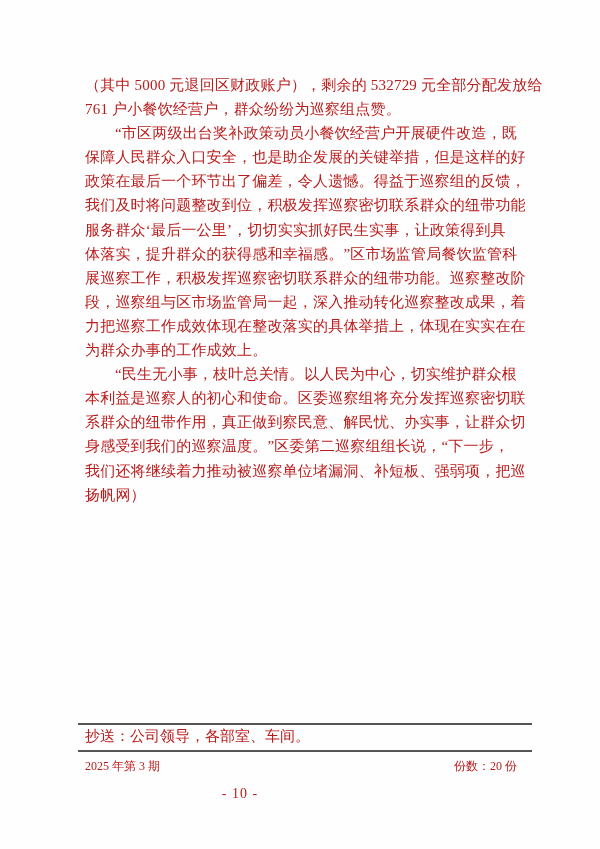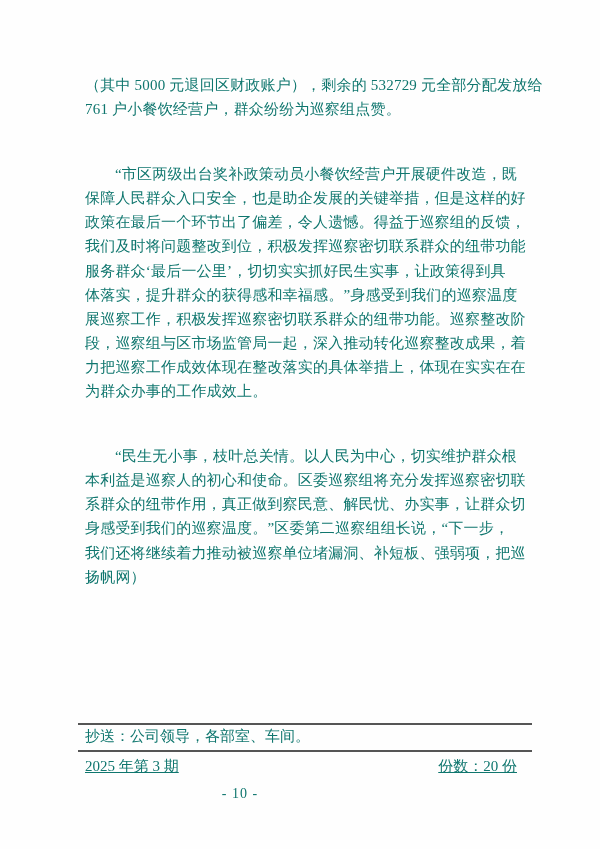--- a/index.html
+++ b/index.html
@@ -6,40 +6,39 @@
     margin: 0;
     padding: 0;
     background: #ffffff;
   }
   .page {
     position: relative;
     width: 600px;
     height: 849px;
     background: #fefefe;
     font-family: "Liberation Serif", "DejaVu Serif", serif;
-    color: #0f766e;
+    color: #b91c1c;
     overflow: hidden;
   }
   .body-text {
     position: absolute;
     left: 85px;
     top: 73px;
     width: 440px;
   }
   .line {
     height: 24.1px;
     line-height: 24.1px;
     font-size: 15px;
     white-space: nowrap;
     letter-spacing: 0.2px;
     text-align: left;
   }
   .line.indent {
     text-indent: 30px;
-    margin-top: 41px;
   }
   .footer-rule {
     position: absolute;
     left: 78px;
     width: 454px;
     height: 1.5px;
     background: #555555;
   }
   .rule-top { top: 723px; }
   .rule-bottom { top: 750px; }
@@ -54,24 +53,23 @@
     white-space: nowrap;
     font-family: Liberation Mono, monospace;
   }
   .issue-row {
     position: absolute;
     left: 85px;
     top: 755px;
     width: 432px;
     height: 22px;
     line-height: 22px;
-    font-size: 15px;
+    font-size: 12px;
     display: flex;
     justify-content: space-between;
-    text-decoration: underline;
   }
   .page-number {
     position: absolute;
     left: 0;
     top: 786px;
     width: 480px;
     text-align: center;
     font-size: 14px;
     letter-spacing: 1px;
   }
@@ -82,21 +80,21 @@
 <div class="page">
 
   <div class="body-text">
     <div class="line">（其中 5000 元退回区财政账户），剩余的 532729 元全部分配发放给</div>
     <div class="line">761 户小餐饮经营户，群众纷纷为巡察组点赞。</div>
     <div class="line indent">“市区两级出台奖补政策动员小餐饮经营户开展硬件改造，既</div>
     <div class="line">保障人民群众入口安全，也是助企发展的关键举措，但是这样的好</div>
     <div class="line">政策在最后一个环节出了偏差，令人遗憾。得益于巡察组的反馈，</div>
     <div class="line">我们及时将问题整改到位，积极发挥巡察密切联系群众的纽带功能</div>
     <div class="line">服务群众‘最后一公里’，切切实实抓好民生实事，让政策得到具</div>
-    <div class="line">体落实，提升群众的获得感和幸福感。”身感受到我们的巡察温度</div>
+    <div class="line">体落实，提升群众的获得感和幸福感。”区市场监管局餐饮监管科</div>
     <div class="line">展巡察工作，积极发挥巡察密切联系群众的纽带功能。巡察整改阶</div>
     <div class="line">段，巡察组与区市场监管局一起，深入推动转化巡察整改成果，着</div>
     <div class="line">力把巡察工作成效体现在整改落实的具体举措上，体现在实实在在</div>
     <div class="line">为群众办事的工作成效上。</div>
     <div class="line indent">“民生无小事，枝叶总关情。以人民为中心，切实维护群众根</div>
     <div class="line">本利益是巡察人的初心和使命。区委巡察组将充分发挥巡察密切联</div>
     <div class="line">系群众的纽带作用，真正做到察民意、解民忧、办实事，让群众切</div>
     <div class="line">身感受到我们的巡察温度。”区委第二巡察组组长说，“下一步，</div>
     <div class="line">我们还将继续着力推动被巡察单位堵漏洞、补短板、强弱项，把巡</div>
     <div class="line">扬帆网）</div>

